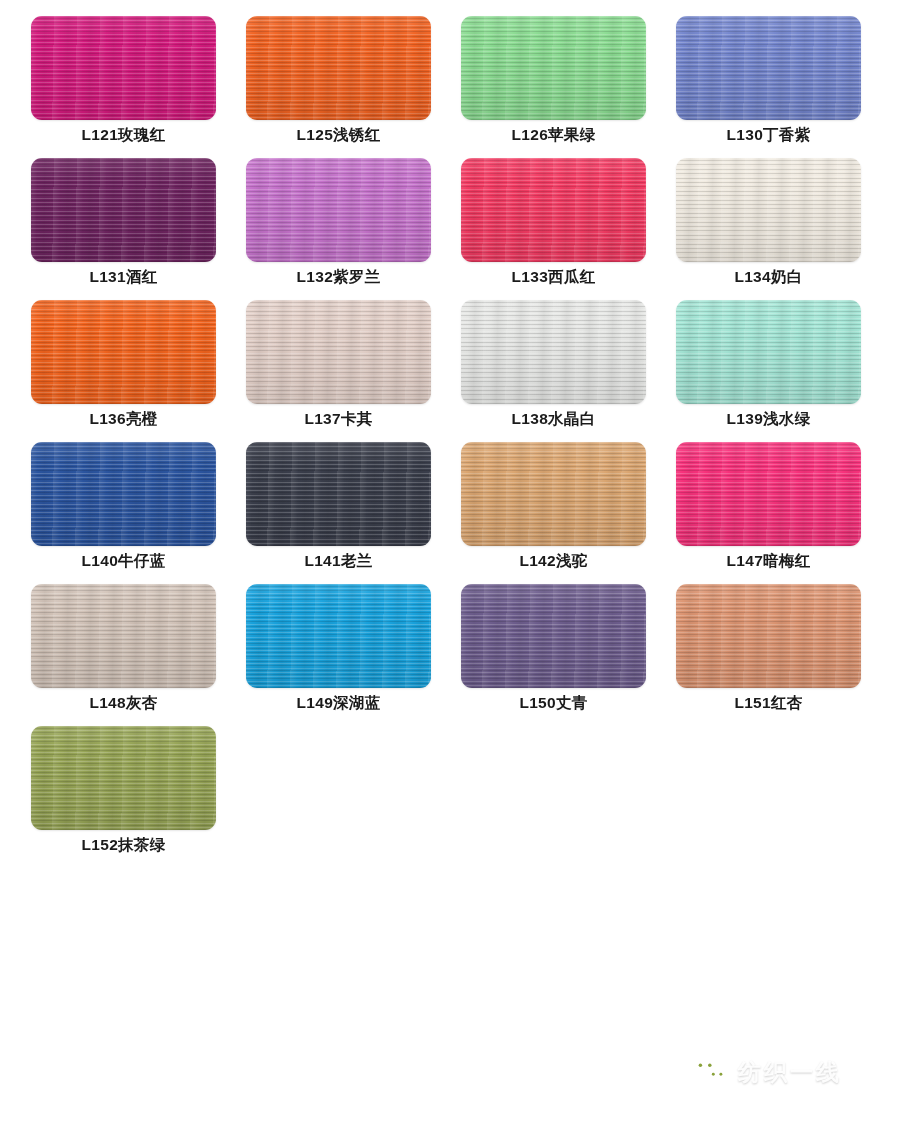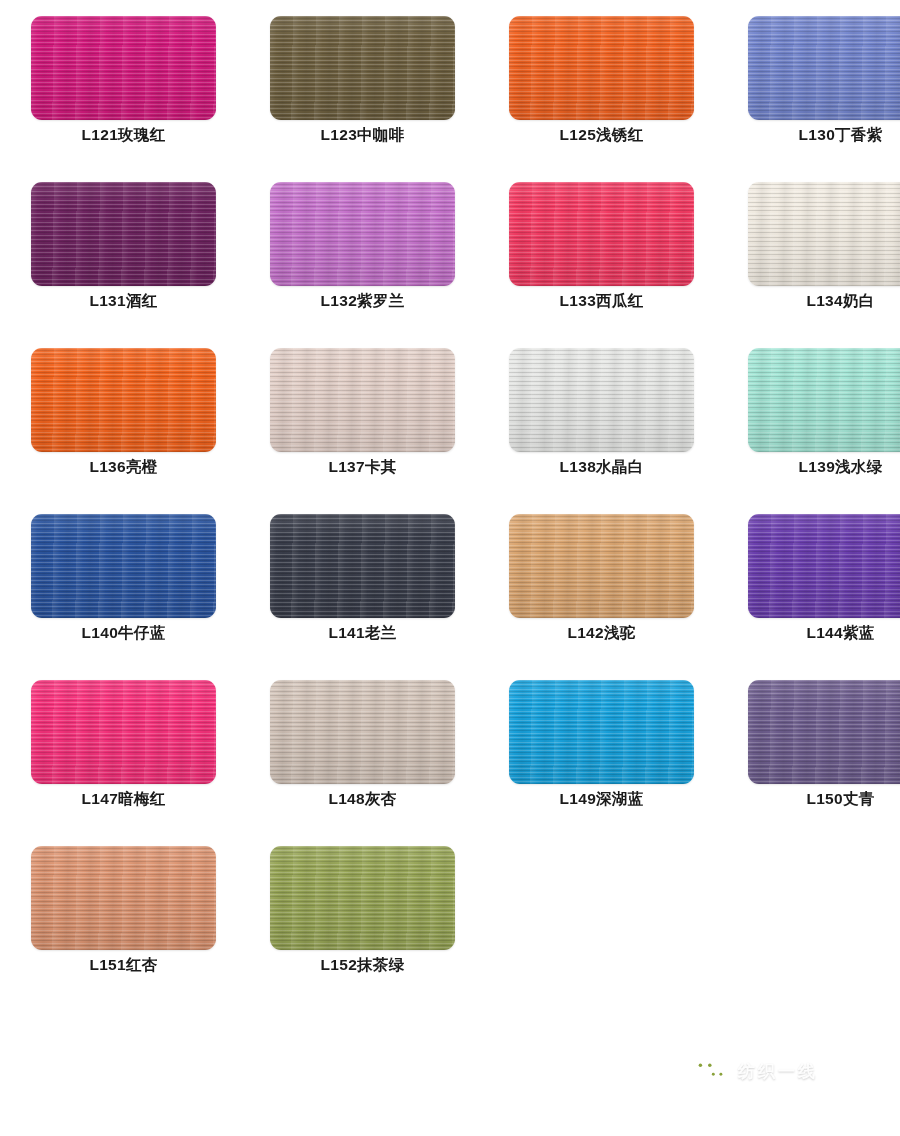--- a/index.html
+++ b/index.html
@@ -22,21 +22,20 @@
     height: 1136px;
     display: grid;
     grid-template-columns: repeat(4, 215px);
     grid-template-rows: repeat(8, 142px);
     justify-content: start;
     align-content: start;
     padding: 16px 0 0 31px;
     box-sizing: border-box;
     column-gap: 0;
     row-gap: 0;
-    gap: 24px;
   }
 
   .swatch-cell {
     position: relative;
     width: 215px;
     height: 142px;
     box-sizing: border-box;
   }
 
   .swatch-chip {
@@ -124,21 +123,21 @@
     position: absolute;
     left: 0;
     top: 4px;
     width: 40px;
     height: 34px;
   }
   #watermark .wm-text {
     position: absolute;
     left: 48px;
     top: 4px;
-    font-size: 17px;
+    font-size: 23px;
     line-height: 32px;
     font-weight: 700;
     color: rgba(255,255,255,0.92);
     letter-spacing: 3px;
     text-shadow: 0 1px 2px rgba(0,0,0,0.18);
     white-space: nowrap;
   }
 </style>
 </head>
 <body style="background: rgb(255, 255, 255);">
@@ -147,36 +146,36 @@
     <div class="swatch-cell">
       <div class="swatch-chip">
         <div class="swatch-fill" style="background: rgb(212, 26, 125);"></div>
         <div class="swatch-threads"></div>
         <div class="swatch-sheen"></div>
       </div>
       <div class="swatch-label">L121玫瑰红</div>
     </div>
     <div class="swatch-cell">
       <div class="swatch-chip">
-        <div class="swatch-fill" style="background: rgb(110, 96, 64);"></div>
-        <div class="swatch-threads"></div>
-        <div class="swatch-sheen"></div>
-      </div>
-      <div class="swatch-label">L123中咖啡</div>
-    </div>
-    <div class="swatch-cell">
-      <div class="swatch-chip">
         <div class="swatch-fill" style="background: rgb(242, 99, 34);"></div>
         <div class="swatch-threads"></div>
         <div class="swatch-sheen"></div>
       </div>
       <div class="swatch-label">L125浅锈红</div>
     </div>
     <div class="swatch-cell">
       <div class="swatch-chip">
+        <div class="swatch-fill" style="background: rgb(139, 220, 146);"></div>
+        <div class="swatch-threads"></div>
+        <div class="swatch-sheen"></div>
+      </div>
+      <div class="swatch-label">L126苹果绿</div>
+    </div>
+    <div class="swatch-cell">
+      <div class="swatch-chip">
         <div class="swatch-fill" style="background: rgb(116, 134, 206);"></div>
         <div class="swatch-threads"></div>
         <div class="swatch-sheen"></div>
       </div>
       <div class="swatch-label">L130丁香紫</div>
     </div>
     <div class="swatch-cell">
       <div class="swatch-chip">
         <div class="swatch-fill" style="background: rgb(110, 36, 96);"></div>
         <div class="swatch-threads"></div>
@@ -256,28 +255,20 @@
       </div>
       <div class="swatch-label">L141老兰</div>
     </div>
     <div class="swatch-cell">
       <div class="swatch-chip">
         <div class="swatch-fill" style="background: rgb(220, 167, 114);"></div>
         <div class="swatch-threads"></div>
         <div class="swatch-sheen"></div>
       </div>
       <div class="swatch-label">L142浅驼</div>
-    </div>
-    <div class="swatch-cell">
-      <div class="swatch-chip">
-        <div class="swatch-fill" style="background: rgb(107, 63, 175);"></div>
-        <div class="swatch-threads"></div>
-        <div class="swatch-sheen"></div>
-      </div>
-      <div class="swatch-label">L144紫蓝</div>
     </div>
     <div class="swatch-cell">
       <div class="swatch-chip">
         <div class="swatch-fill" style="background: rgb(248, 50, 124);"></div>
         <div class="swatch-threads"></div>
         <div class="swatch-sheen"></div>
       </div>
       <div class="swatch-label">L147暗梅红</div>
     </div>
     <div class="swatch-cell">

